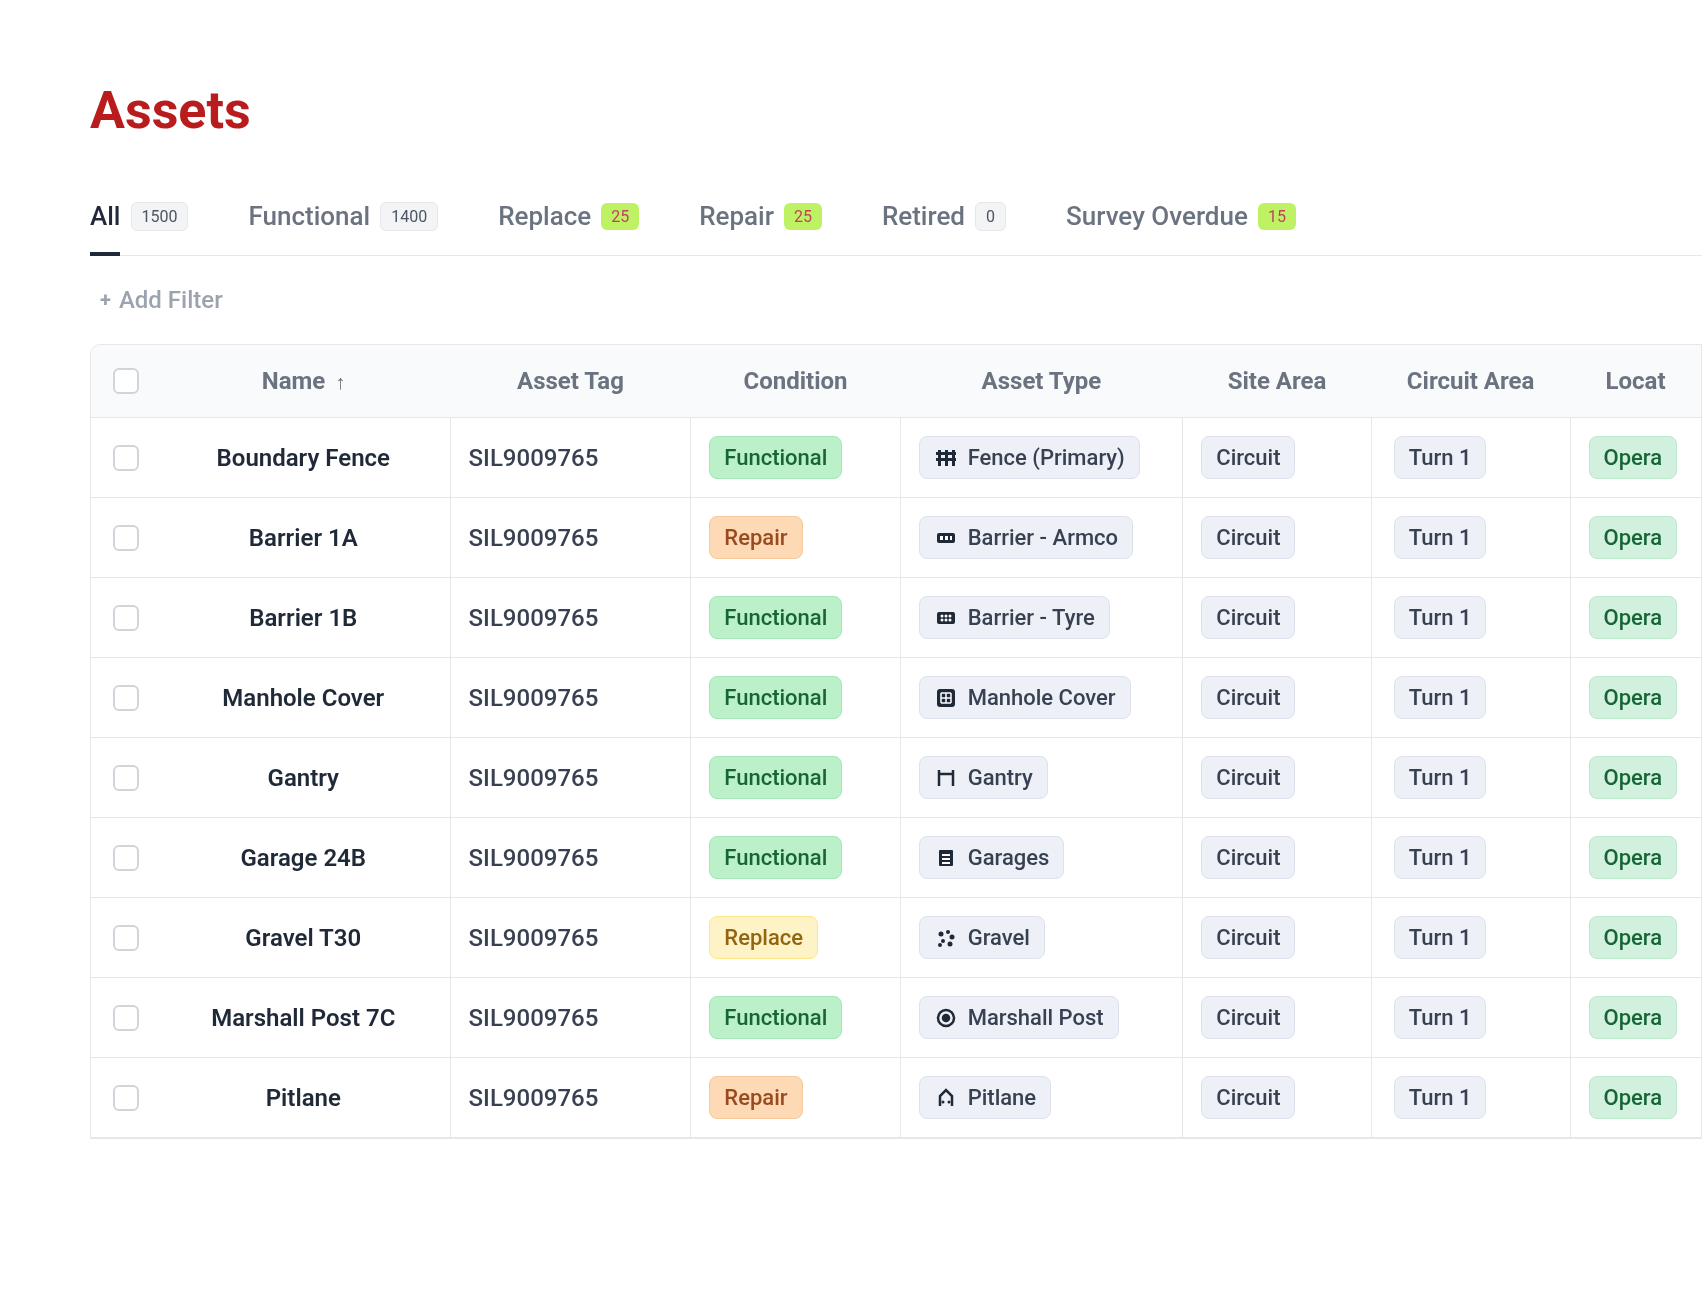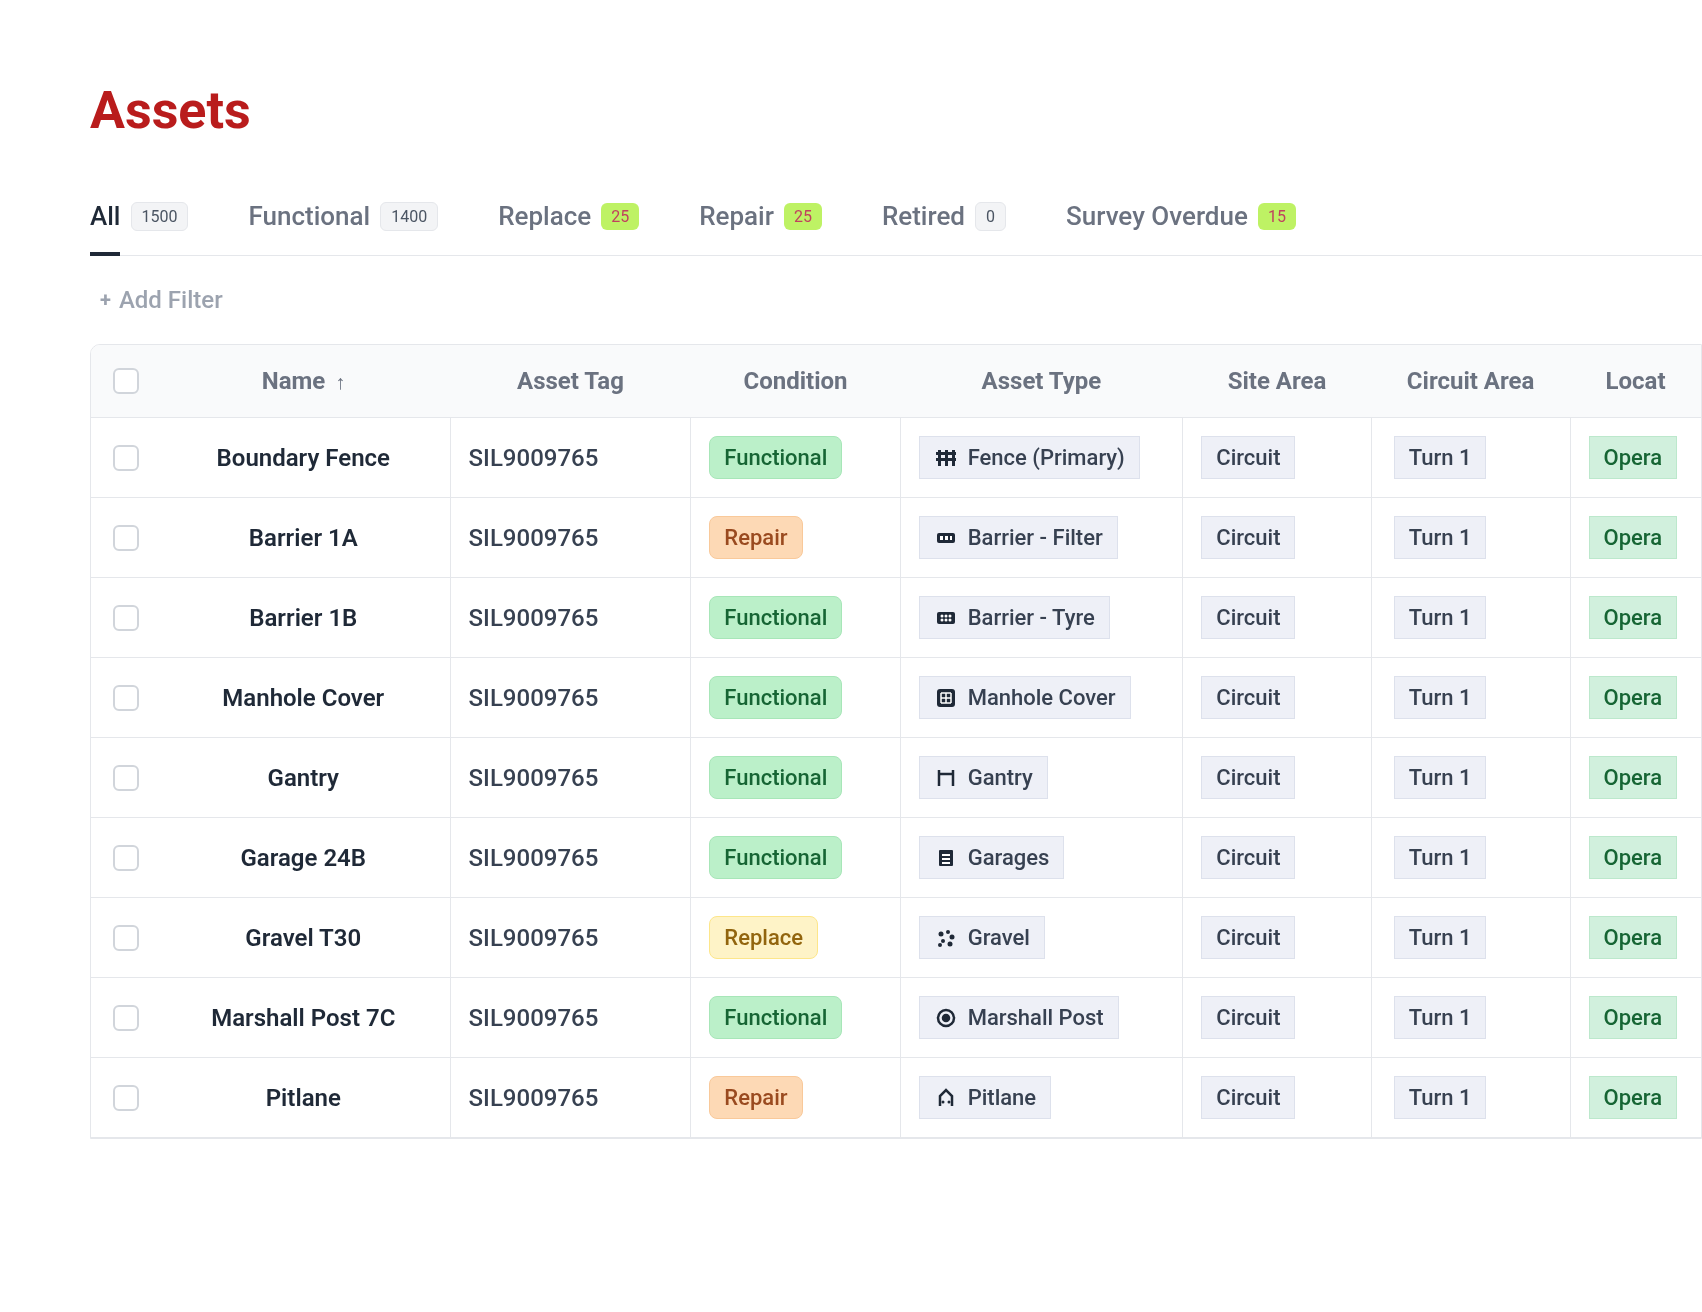--- a/index.html
+++ b/index.html
@@ -216,21 +216,21 @@
       background: #fef3c7;
       color: #92650e;
       border: 1px solid #fde68a;
     }
 
     .chip {
       display: inline-flex;
       align-items: center;
       gap: 10px;
       padding: 8px 14px;
-      border-radius: 0;
+      border-radius: 8px;
       font-size: 22px;
       font-weight: 500;
       background: #eef0f7;
       color: #374151;
       border: 1px solid #dde1ec;
     }
 
     .chip.green {
       background: #d1f0dd;
       color: #166534;
@@ -352,21 +352,21 @@
             <td><span class="badge repair">Repair</span></td>
             <td><span class="chip">
                 <span class="type-icon">
                   <svg viewBox="0 0 24 24" fill="currentColor">
                     <rect x="3" y="7" width="18" height="10" rx="2"></rect>
                     <rect x="6" y="10" width="3" height="4" fill="#fff"></rect>
                     <rect x="11" y="10" width="3" height="4" fill="#fff"></rect>
                     <rect x="16" y="10" width="2" height="4" fill="#fff"></rect>
                   </svg>
                 </span>
-                <span>Barrier - Filter</span>
+                <span>Barrier - Armco</span>
               </span></td>
             <td><span class="chip">Circuit</span></td>
             <td><span class="chip">Turn 1</span></td>
             <td><span class="chip green">Opera</span></td>
           </tr>
           <tr>
             <td>
               <div class="checkbox"></div>
             </td>
             <td class="name-cell">Barrier 1B</td>

